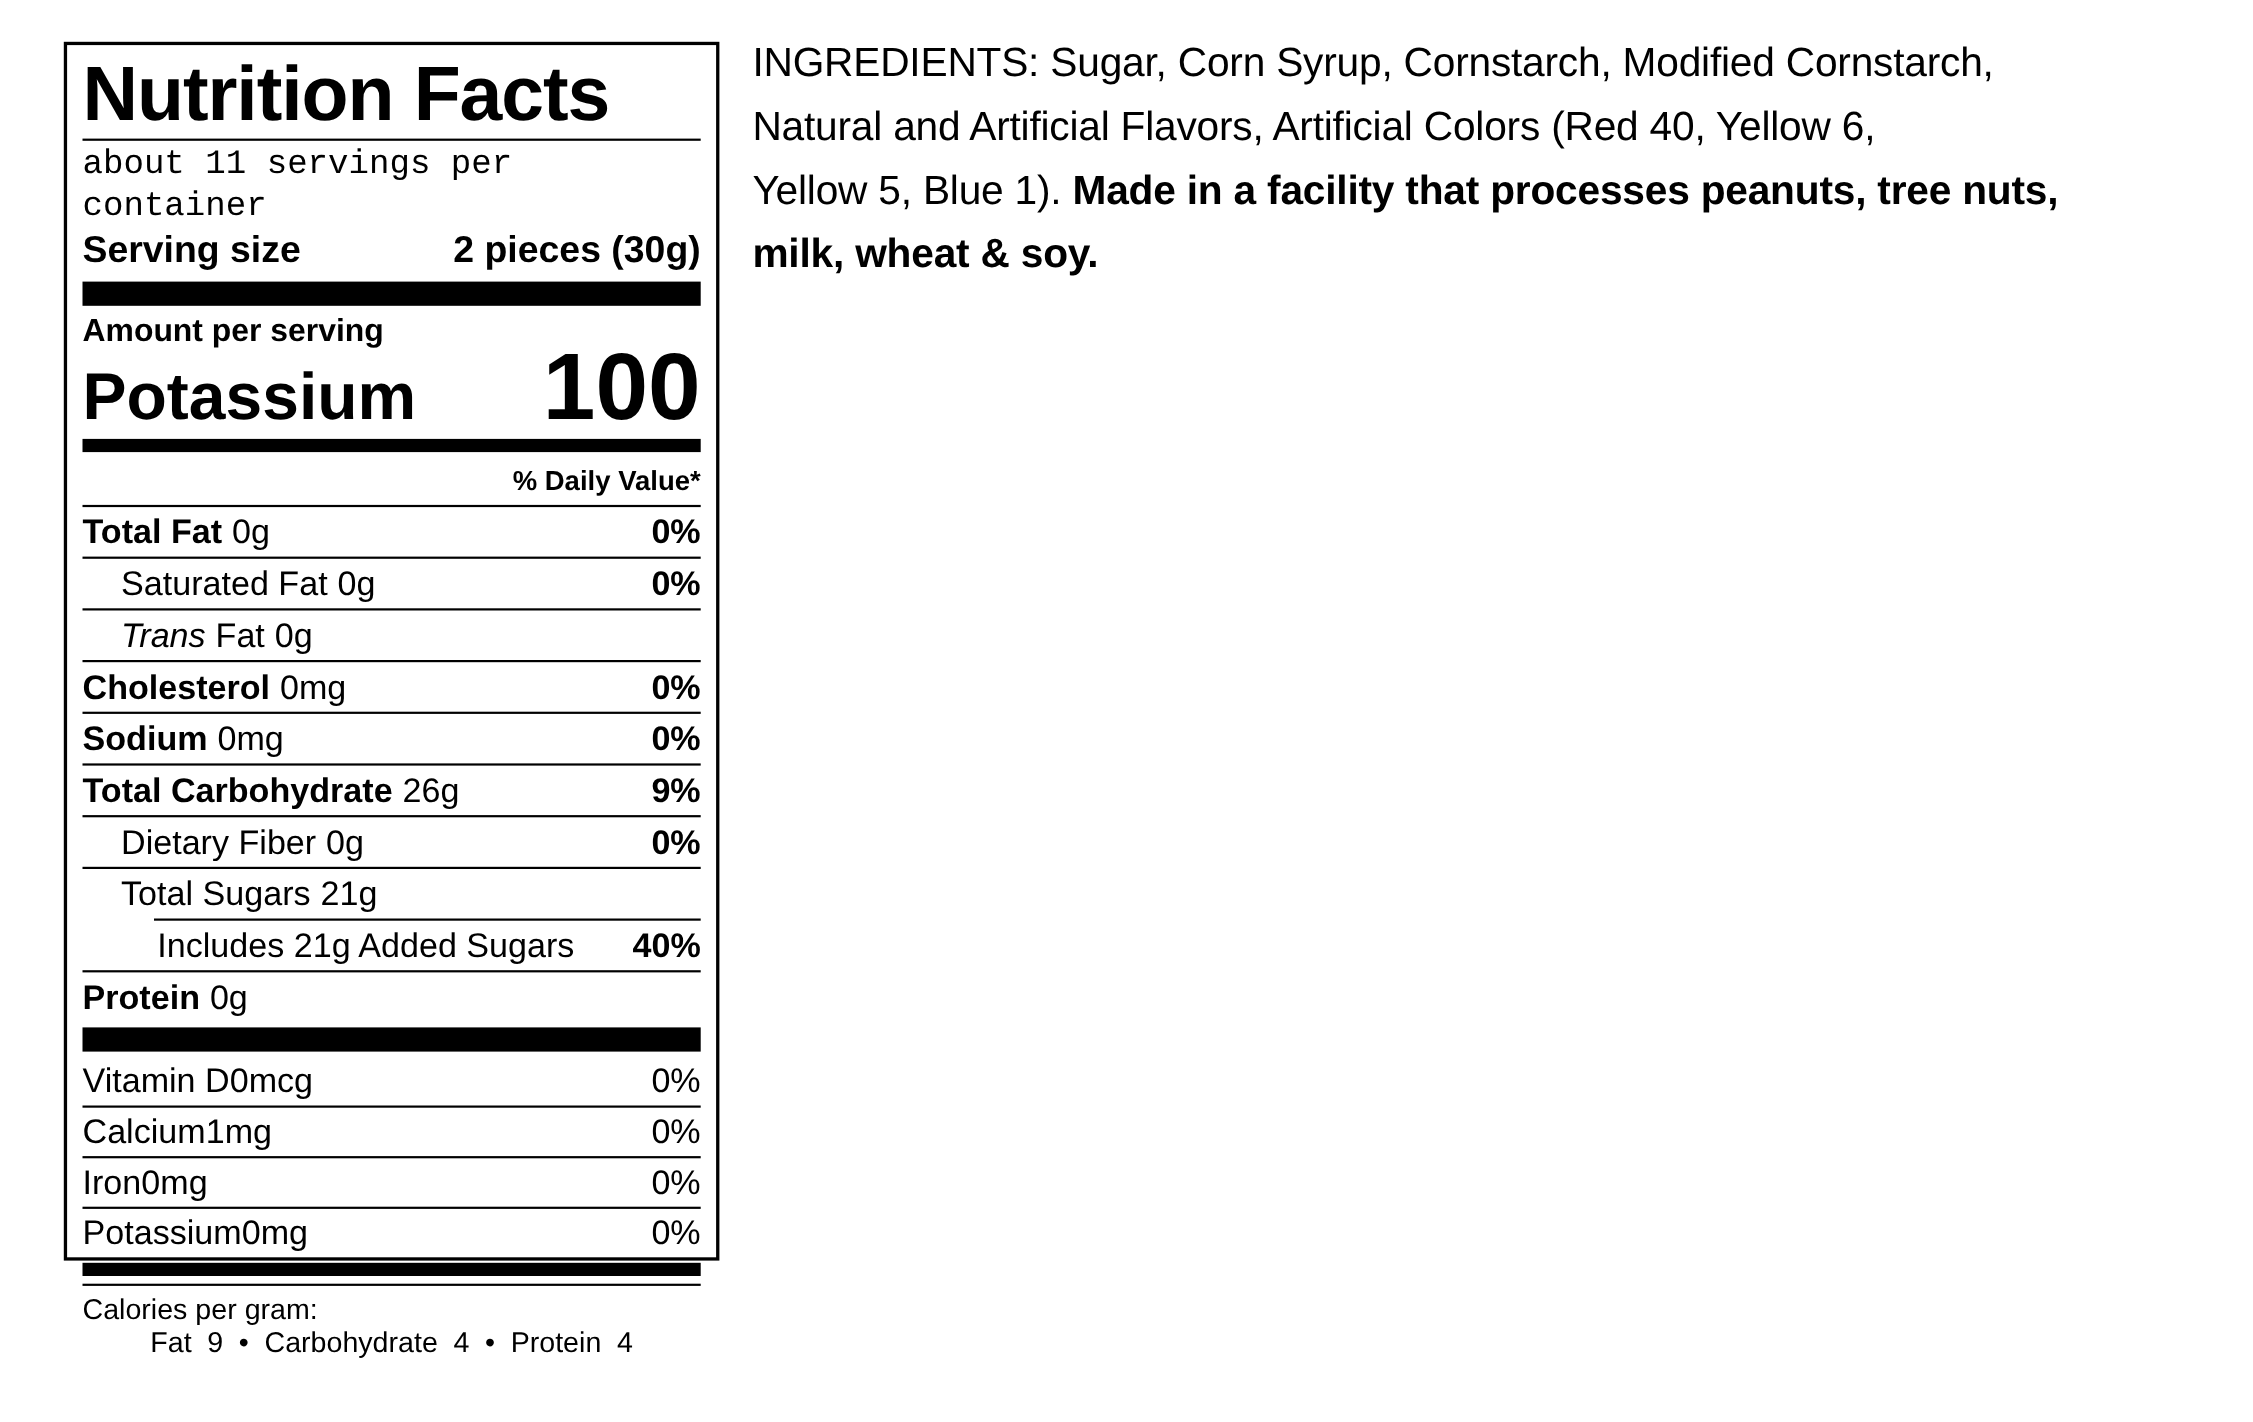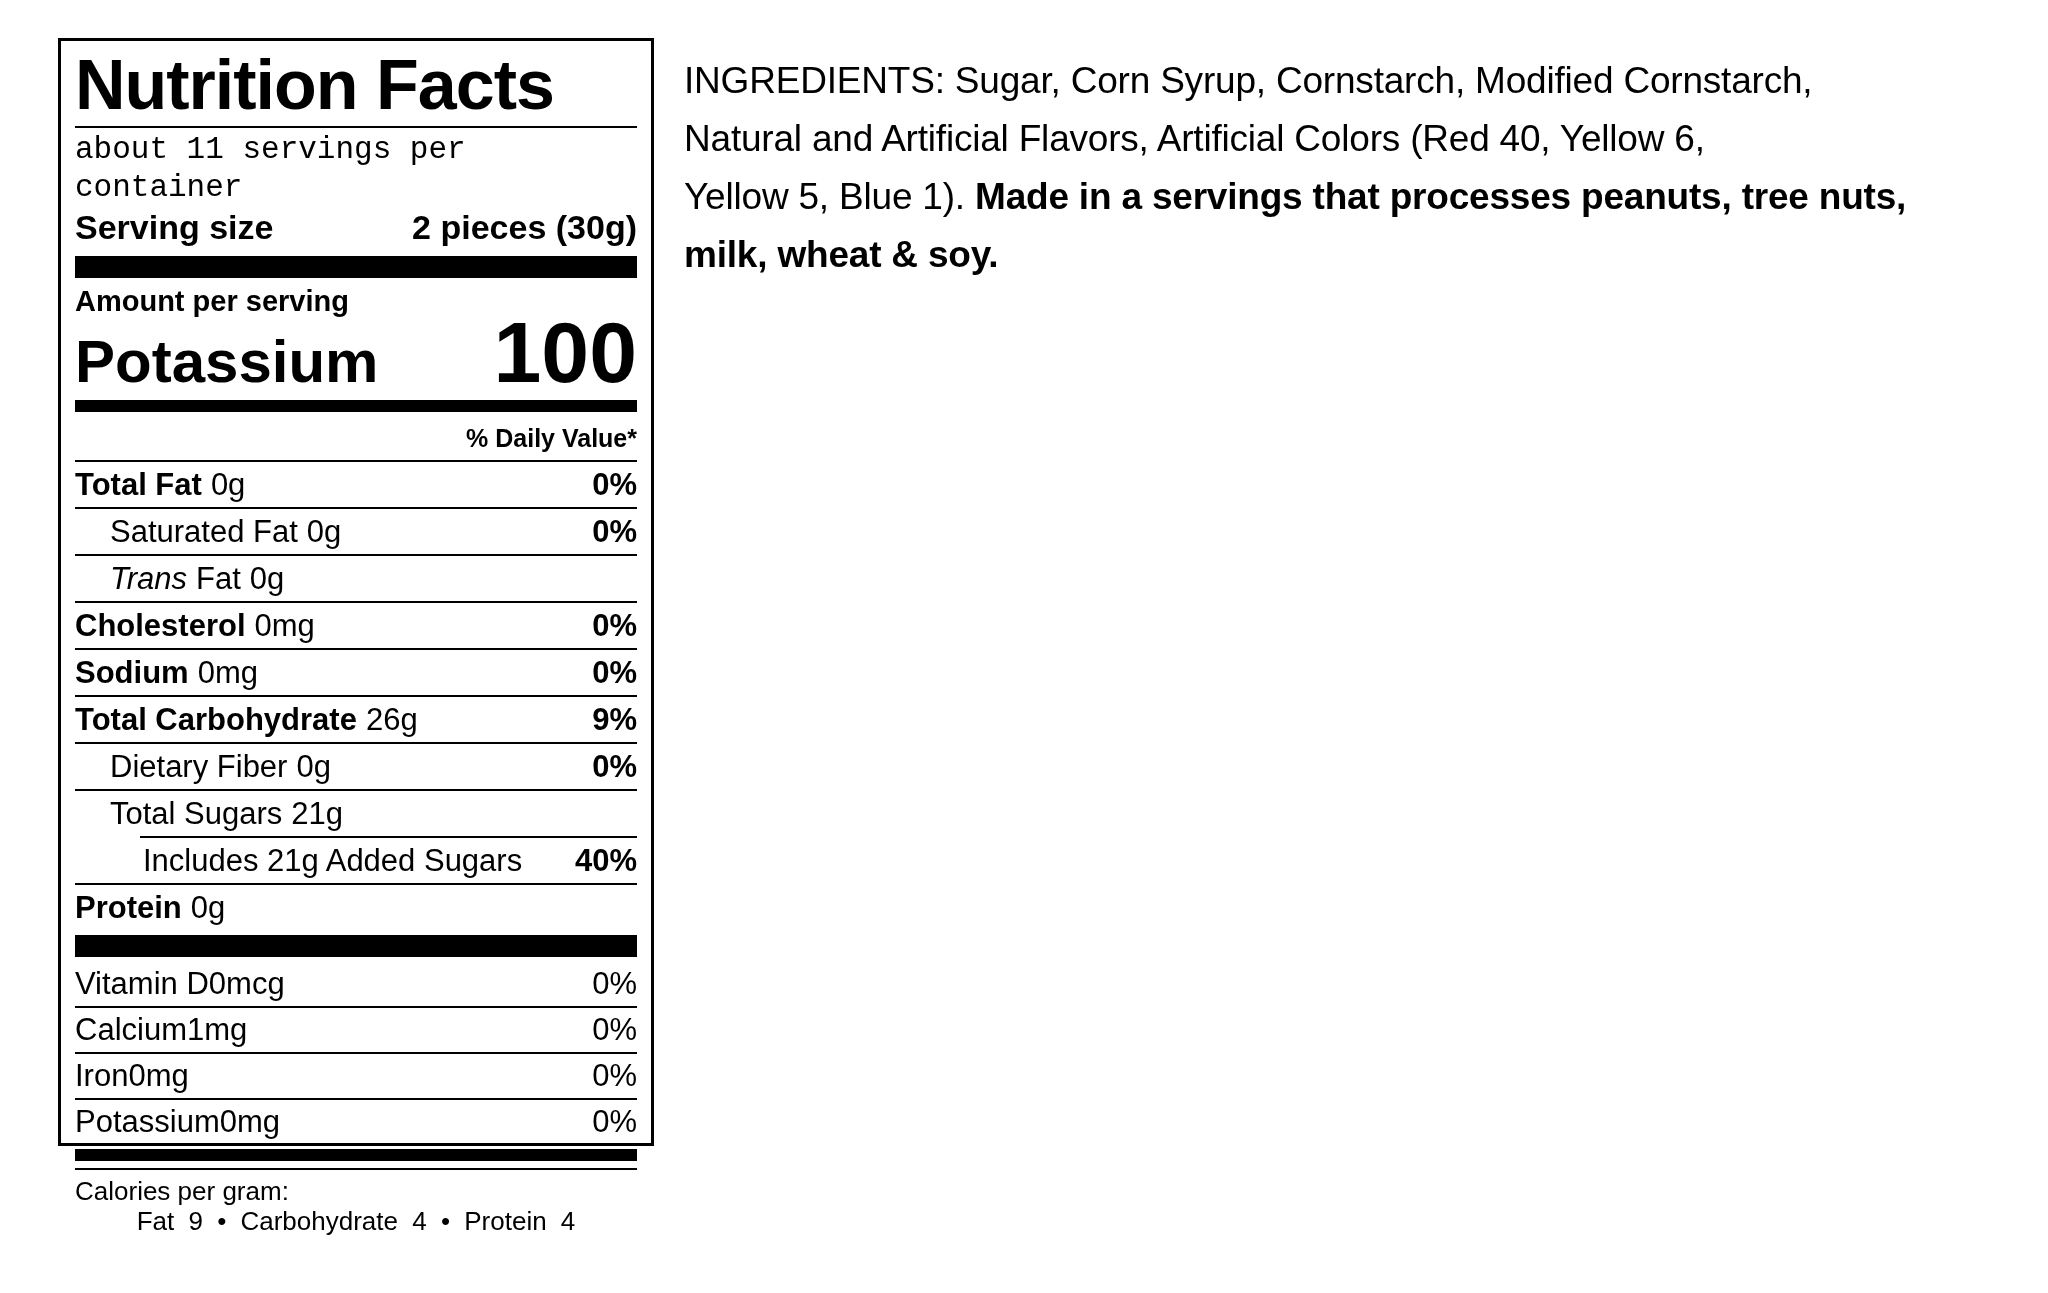--- a/index.html
+++ b/index.html
@@ -64,21 +64,21 @@
     letter-spacing:0px;
   }
   .hr.fn{margin:7px 0 6px 0;}
   .nf-cpg-label{font-size:26px;line-height:30px;}
   .nf-cpg-values{
     font-size:26px;line-height:31px;text-align:center;word-spacing:7px;
   }
 
   
   .ingredients{
-    position:absolute;left:684px;top:52px;width:1350px;
+    position:absolute;left:684px;top:28px;width:1350px;
     font-size:37px;line-height:58px;letter-spacing:-0.2px;
     color:#000;
   }
   .ingredients .line{white-space:nowrap;}
   .ingredients .b{font-weight:bold;}
 </style>
 </head>
 <body>
 
 <div id="canvas">
@@ -199,17 +199,17 @@
     <div class="hr fn"></div>
 
     <div class="nf-cpg-label">Calories per gram:</div>
     <div class="nf-cpg-values">Fat 9 • Carbohydrate 4 • Protein 4</div>
 
   </div>
 
   <div class="ingredients">
     <div class="line"><span>INGREDIENTS: Sugar, Corn Syrup, Cornstarch, Modified Cornstarch,</span><span class="b"></span></div>
     <div class="line"><span>Natural and Artificial Flavors, Artificial Colors (Red 40, Yellow 6,</span><span class="b"></span></div>
-    <div class="line"><span>Yellow 5, Blue 1). </span><span class="b">Made in a servings that processes peanuts, tree nuts,</span></div>
+    <div class="line"><span>Yellow 5, Blue 1). </span><span class="b">Made in a facility that processes peanuts, tree nuts,</span></div>
     <div class="line"><span></span><span class="b">milk, wheat &amp; soy.</span></div>
   </div>
 
 </div>
 
 </body></html>

